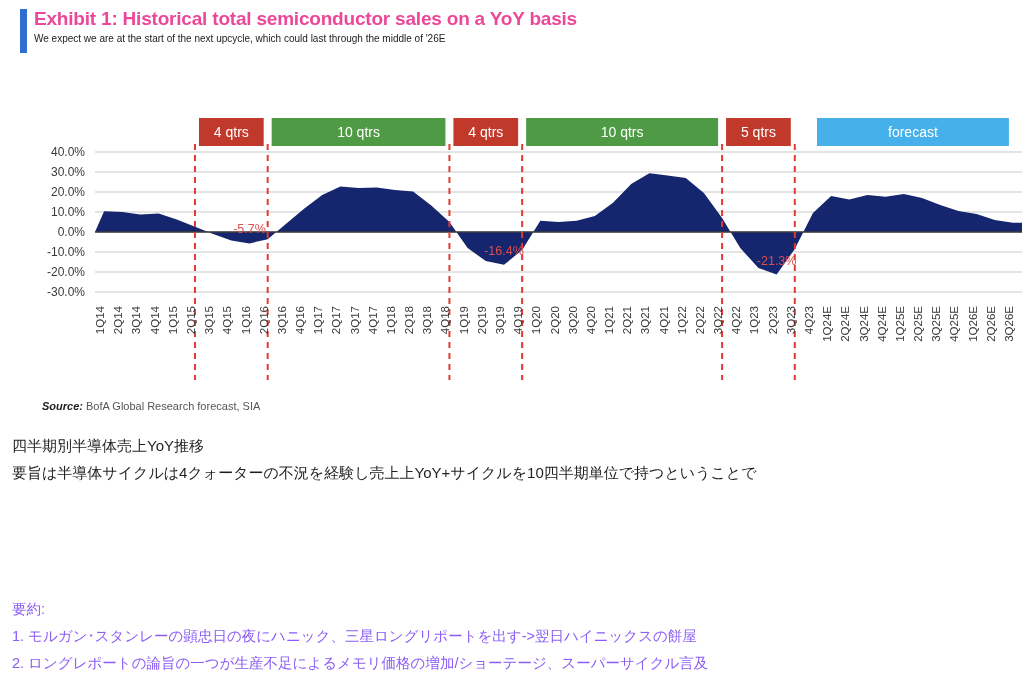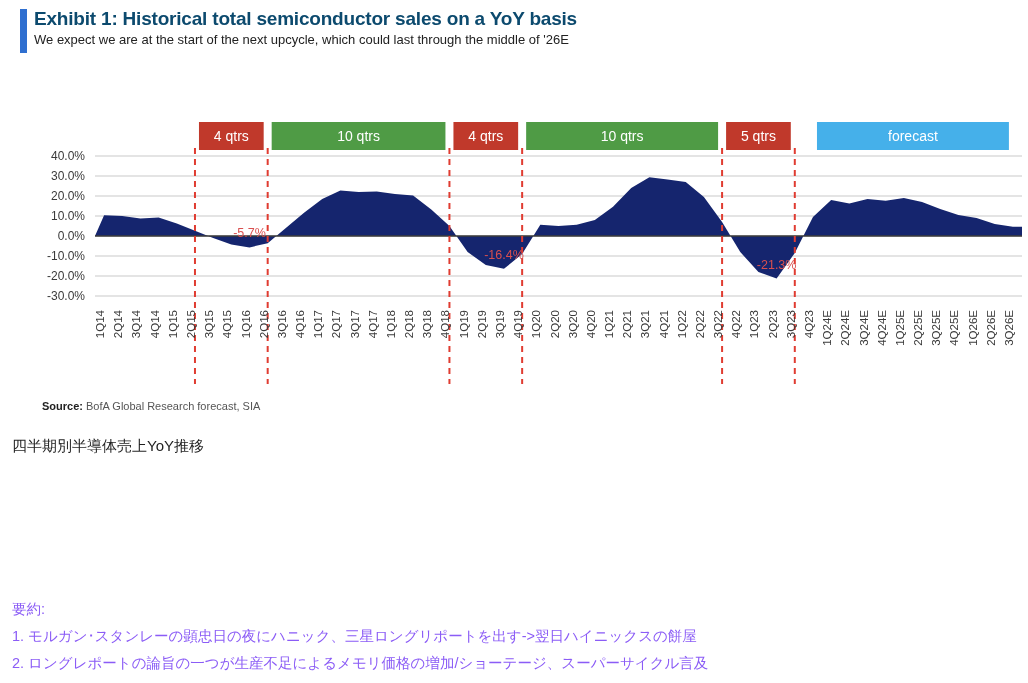--- a/index.html
+++ b/index.html
@@ -23,25 +23,25 @@
     left: 20px;
     top: 9px;
     width: 7px;
     height: 44px;
     background: #2f6fd0;
   }
   #exhibit-title {
     font-size: 19px;
     font-weight: bold;
     letter-spacing: -0.2px;
-    color: #0c4a6e;
+    color: #ec4899;
     line-height: 1.15;
   }
   #exhibit-subtitle {
-    font-size: 13px;
+    font-size: 10px;
     color: #222222;
     margin-top: 3px;
     line-height: 1.15;
   }
 
   
   #chart-block {
     position: relative;
     width: 1028px;
     height: 320px;
@@ -50,21 +50,21 @@
   #chart-svg { display: block; }
 
   
   #source-line {
     position: absolute;
     left: 42px;
     top: 400px;
     font-size: 11px;
     color: #555555;
   }
-  #source-line b { color: #222222; }
+  #source-line b { color: #222222; font-style: italic; }
 
   
   #commentary {
     position: absolute;
     left: 12px;
     top: 432px;
     width: 1000px;
   }
   .cm-line {
     font-size: 15px;
@@ -216,19 +216,20 @@
       </g>
   </svg>
 </div>
 
 <div id="source-line">
   <b>Source:</b><span> BofA Global Research forecast, SIA</span>
 </div>
 
 <div id="commentary">
   <div class="cm-line">四半期別半導体売上YoY推移</div>
+  <div class="cm-line">要旨は半導体サイクルは4クォーターの不況を経験し売上上YoY+サイクルを10四半期単位で持つということで</div>
 </div>
 
 <div id="summary-block">
   <div class="sm-line">要約:</div>
   <div class="sm-line">1. モルガン･スタンレーの顕忠日の夜にハニック、三星ロングリポートを出す-&gt;翌日ハイニックスの餅屋</div>
   <div class="sm-line">2. ロングレポートの論旨の一つが生産不足によるメモリ価格の増加/ショーテージ、スーパーサイクル言及</div>
 </div>
 
 </body></html>

